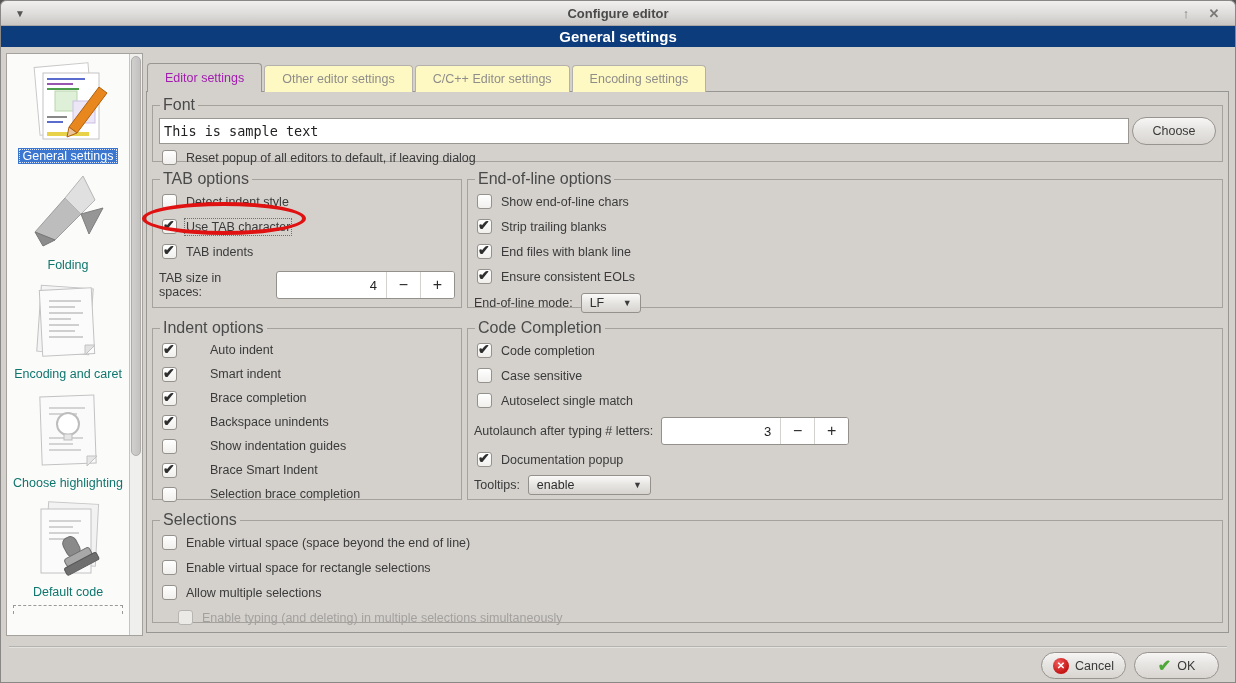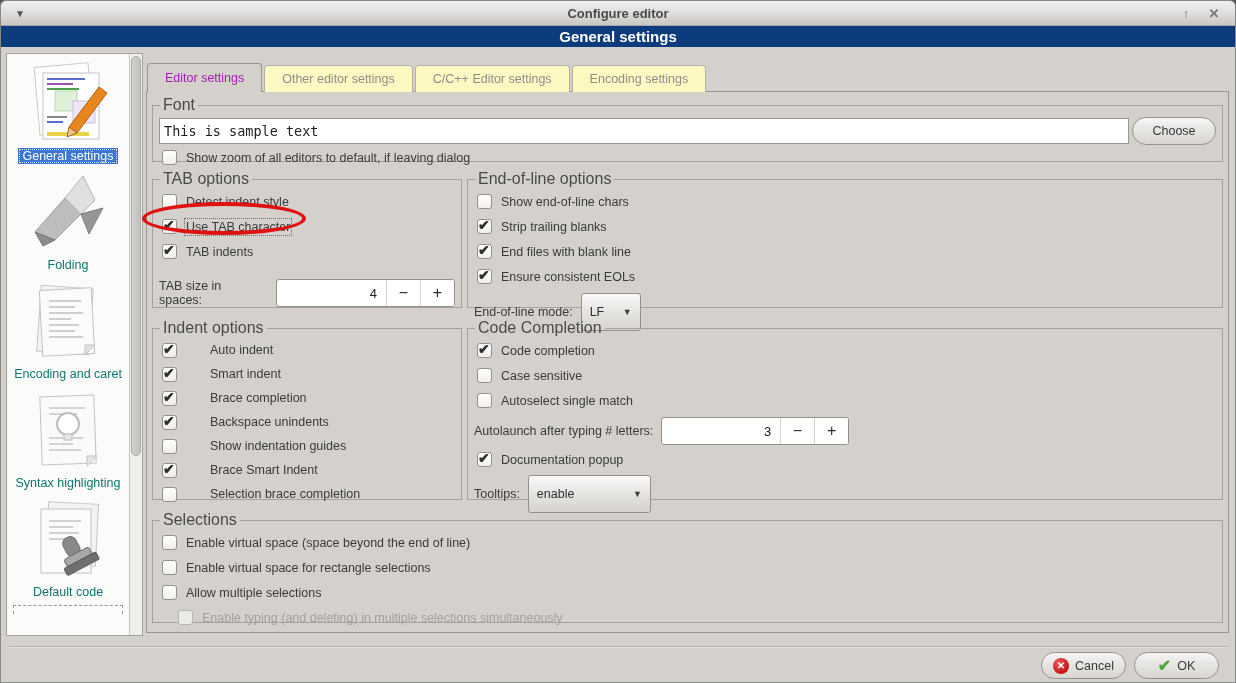--- a/index.html
+++ b/index.html
@@ -97,27 +97,27 @@
   #indent-group, #cc-group { height:181px; }
   #indent-group .cb { height:24px;gap:24px; }
   #selections-group { height:112px; margin-top:11px; }
 
   .inline-row { display:flex; align-items:center; }
   .field-label { margin-right:8px; }
 
   .spin { display:flex; align-items:stretch; height:28px; background:#fff; border:1px solid #94918d; border-radius:3px; overflow:hidden; }
   .spin .spin-value { flex:1; display:flex; align-items:center; justify-content:flex-end; padding-right:9px; font-size:13px; color:#222; }
   .spin .spin-btn { width:34px; display:flex; align-items:center; justify-content:center; border-left:1px solid #d4d2cf; font-size:16px; color:#2c2c2c; cursor:pointer; background:#fff; }
-  #tab-size-row { margin-top:15px; }
+  #tab-size-row { margin-top:7px; }
   #tab-size-spin { width:180px; }
   #autolaunch-row { height:32px; margin-top:2px; }
   #autolaunch-spin { width:188px; }
 
   .dropdown {
-    height:38px; border:1px solid #94918d; border-radius:3px; cursor:pointer;
+    height:20px; border:1px solid #94918d; border-radius:3px; cursor:pointer;
     background:linear-gradient(#fbfaf9,#e6e4e1 50%,#d6d3cf);
     display:flex; align-items:center; padding:0 8px; color:#2e2e2e;
   }
   .dropdown .dd-arrow { margin-left:auto; font-size:9px; color:#3c3c3c; }
   #eol-mode-row { margin-top:4px; }
   #eol-dropdown { width:60px; }
   #tooltips-row { margin-top:3px; }
   #tooltips-dropdown { width:123px; }
 
   
@@ -215,21 +215,21 @@
                 <line x1="24" y1="26" x2="52" y2="26"></line>
               <line x1="24" y1="50" x2="58" y2="50"></line>
                 <line x1="24" y1="56" x2="48" y2="56"></line>
               <line x1="24" y1="62" x2="56" y2="62"></line>
             </g>
             <circle cx="43" cy="36" r="11" fill="#ffffff" stroke="#bdbdbd" stroke-width="2"></circle>
             <rect x="39" y="46" width="8" height="6" fill="#e6e6e6" stroke="#bdbdbd"></rect>
             <polygon points="62,68 72,68 62,78" fill="#e6e6e6" stroke="#c2c2c2"></polygon>
           </svg>
         </span>
-        <span class="side-label">Syntax highlighting</span>
+        <span class="side-label">Choose highlighting</span>
       </div>
 
       <div class="side-item">
         <span class="side-icon">
           <svg width="86" height="86" viewBox="0 0 86 86">
             <rect x="22" y="6" width="50" height="62" fill="#f2f2f2" stroke="#c6c6c6" transform="rotate(3 47 37)"></rect>
             <rect x="16" y="12" width="50" height="64" fill="#fbfbfb" stroke="#c2c2c2"></rect>
             <g stroke="#d2d2d2" stroke-width="2">
               <line x1="24" y1="24" x2="56" y2="24"></line>
                 <line x1="24" y1="30" x2="48" y2="30"></line>
@@ -272,21 +272,21 @@
   <div id="panel">
 
     <fieldset class="group" id="font-group">
       <legend>Font</legend>
       <div id="font-row">
         <input id="sample-input" type="text" value="This is sample text" style="">
         <button class="btn" id="choose-btn">Choose</button>
       </div>
       <div class="cb">
         <span class="box"></span>
-        <span class="cb-label">Show zoom of all editors to default, if leaving dialog</span>
+        <span class="cb-label">Reset popup of all editors to default, if leaving dialog</span>
       </div>
     </fieldset>
 
     <div class="row2">
       <fieldset class="group col-left" id="tab-options-group">
         <legend>TAB options</legend>
         <div class="cb">
           <span class="box"></span>
           <span class="cb-label">Detect indent style</span>
         </div>

